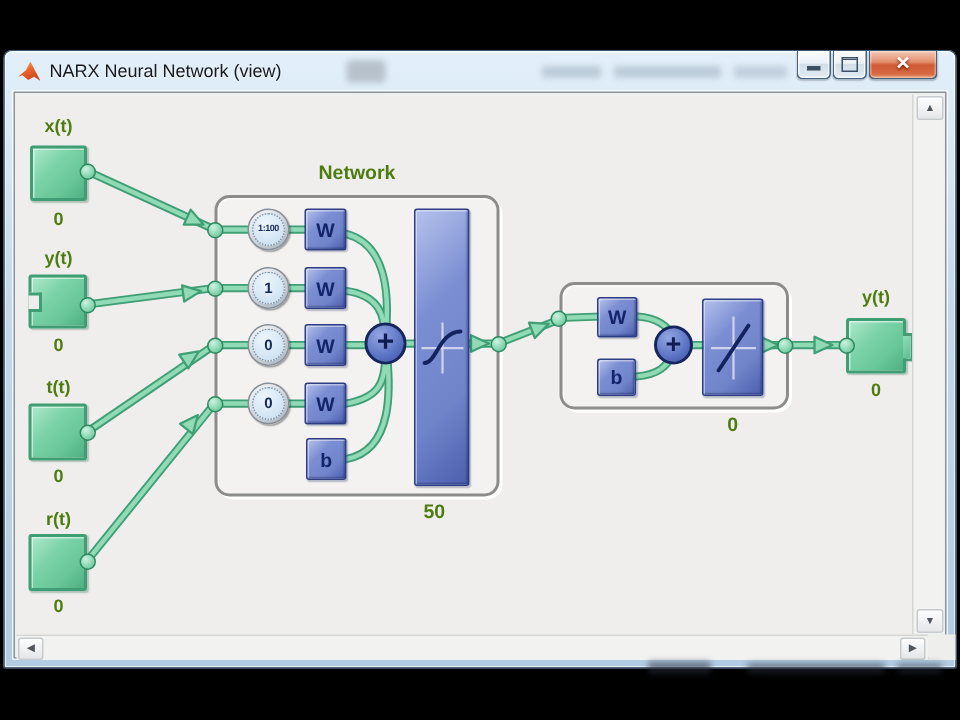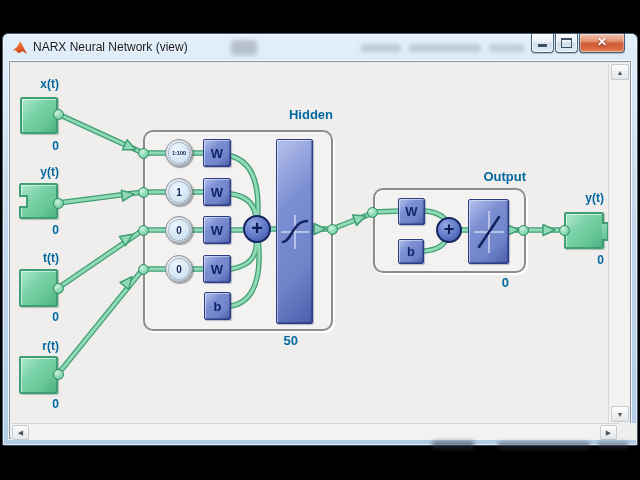--- a/index.html
+++ b/index.html
@@ -63,21 +63,21 @@
     background:linear-gradient(#fdfdfd,#e4e6e8);border:1px solid #c6cbd0;border-radius:2px;
     color:#4e565c;font-size:7px;text-align:center;line-height:15px;cursor:default;
   }
   .sbtn.h{width:17px;height:15px;line-height:14px;}
   
   .netbox{
     position:absolute;box-sizing:border-box;border:2px solid #8c8c8c;border-radius:10px;
     background:#f3f2f0;z-index:1;
     box-shadow:2px 2px 0 rgba(255,255,255,.95), inset 1px 1px 0 rgba(255,255,255,.7);
   }
-  .lab{position:absolute;font-weight:bold;color:#0369a1;font-size:12px;text-align:right;z-index:3;}
+  .lab{position:absolute;font-weight:bold;color:#4d7c0f;font-size:12px;text-align:center;z-index:3;}
   .lab.big{font-size:13px;}
   .gblk{
     position:absolute;box-sizing:border-box;z-index:3;
     background:linear-gradient(135deg,#aee8cb 0%,#79d2a7 40%,#69c798 70%,#4fb083 100%);
     border:2px solid #3f9e74;border-radius:2px;
     box-shadow:inset 1px 1px 0 rgba(255,255,255,.55), 1px 1px 1px rgba(60,110,85,.35);
   }
   .notch{position:absolute;left:-2px;top:10px;width:9px;height:13px;background:#efeeec;
     border:2px solid #3f9e74;border-left:none;box-sizing:border-box;}
   .tab{position:absolute;right:-7px;top:8px;width:7px;height:19px;
@@ -210,23 +210,22 @@
           <polygon points="-9,-5.5 -9,5.5 3,0" transform="translate(120,131.5) rotate(-7.4)"></polygon>
           <polygon points="-9,-5.5 -9,5.5 3,0" transform="translate(119,173) rotate(-34)"></polygon>
           <polygon points="-9,-5.5 -9,5.5 3,0" transform="translate(119,216) rotate(-51)"></polygon>
           <polygon points="-9,-5.5 -9,5.5 3,0" transform="translate(312,166) rotate(0)"></polygon>
           <polygon points="-9,-5.5 -9,5.5 3,0" transform="translate(352,154) rotate(-21)"></polygon>
           <polygon points="-9,-5.5 -9,5.5 3,0" transform="translate(505,167) rotate(0)"></polygon>
           <polygon points="-9,-5.5 -9,5.5 3,0" transform="translate(541,167) rotate(0)"></polygon>
         </g>
       </svg>
 
-      <div class="lab big" style="left:132px;top:44px;width:190px;">Hidden</div>
-      <div class="lab big" style="left:362px;top:106px;width:153px;">Output</div>
-      <div class="lab big" style="left:246px;top:270px;width:41px;">50</div>
+      <div class="lab big" style="left:132px;top:44px;width:190px;">Network</div>
+      <div class="lab big" style="left:258px;top:270px;width:41px;">50</div>
       <div class="lab big" style="left:457px;top:212px;width:41px;">0</div>
 
       <div class="lab" style="left:8px;top:14px;width:40px;">x(t)</div>
       <div class="gblk" style="left:9px;top:34px;width:38px;height:37px;"></div>
       <div class="lab" style="left:8px;top:76px;width:40px;">0</div>
 
       <div class="lab" style="left:8px;top:102px;width:40px;">y(t)</div>
       <div class="gblk" style="left:8px;top:120px;width:39px;height:36px;">
         <span class="notch"></span>
       </div>

